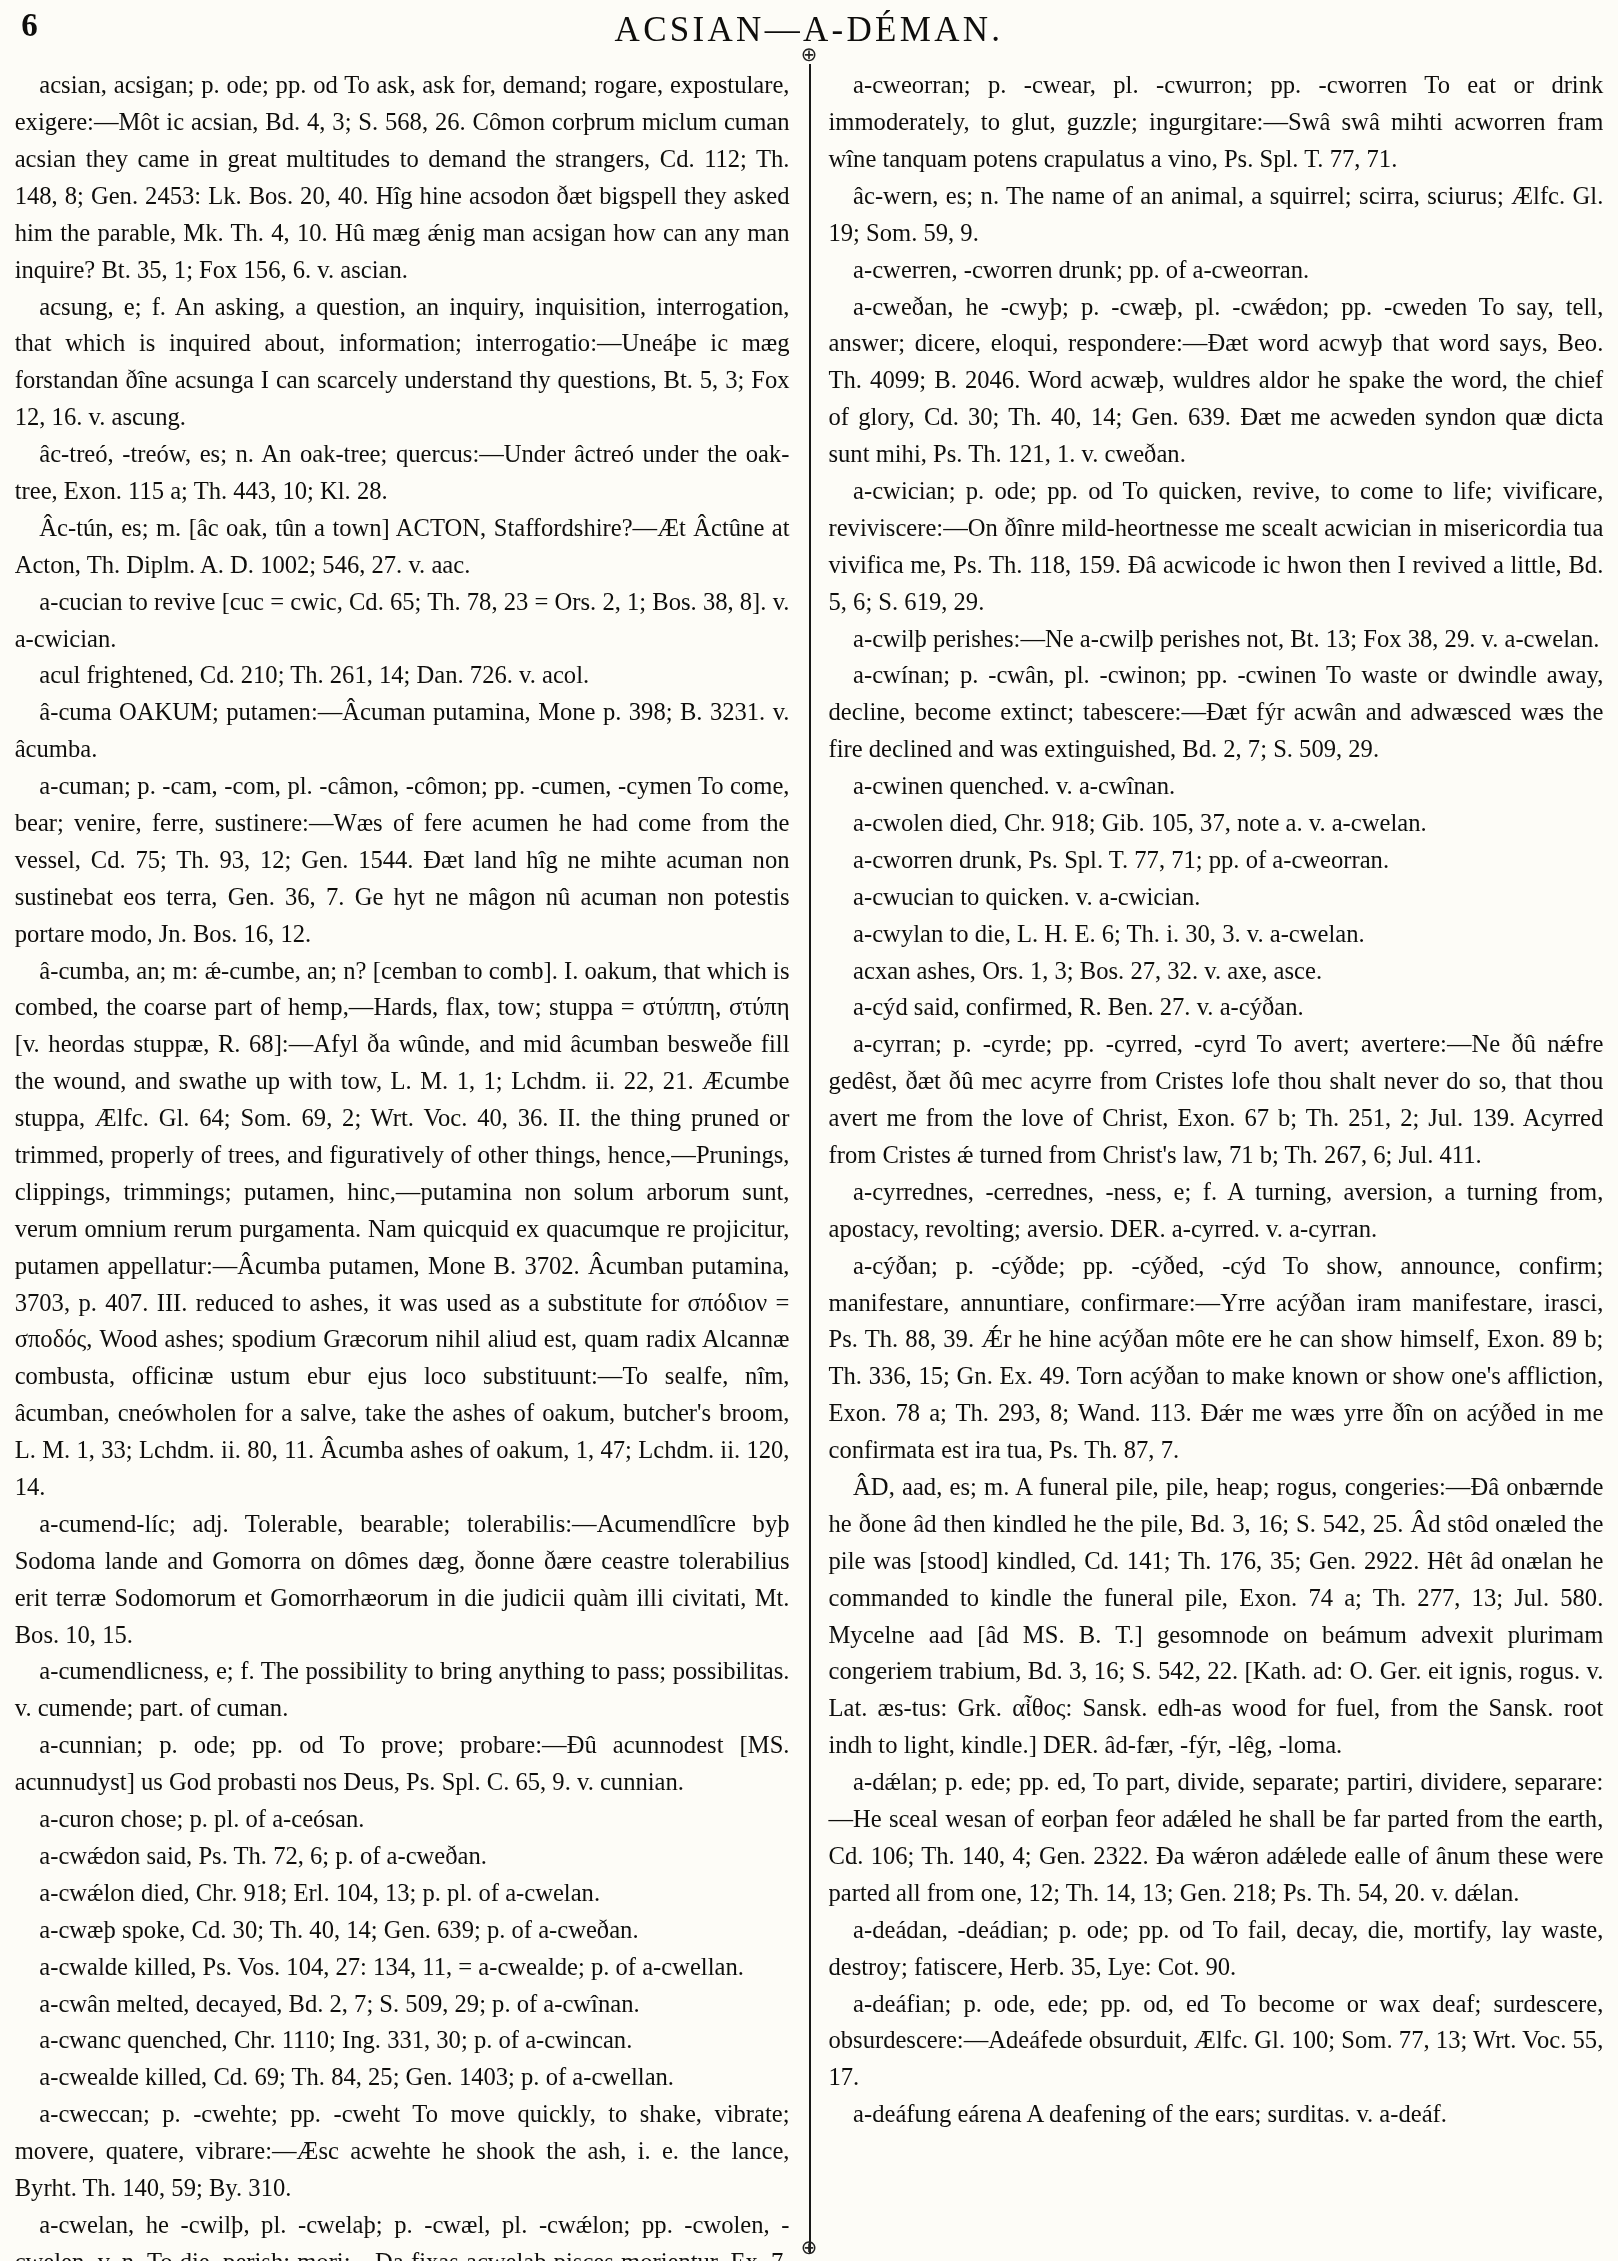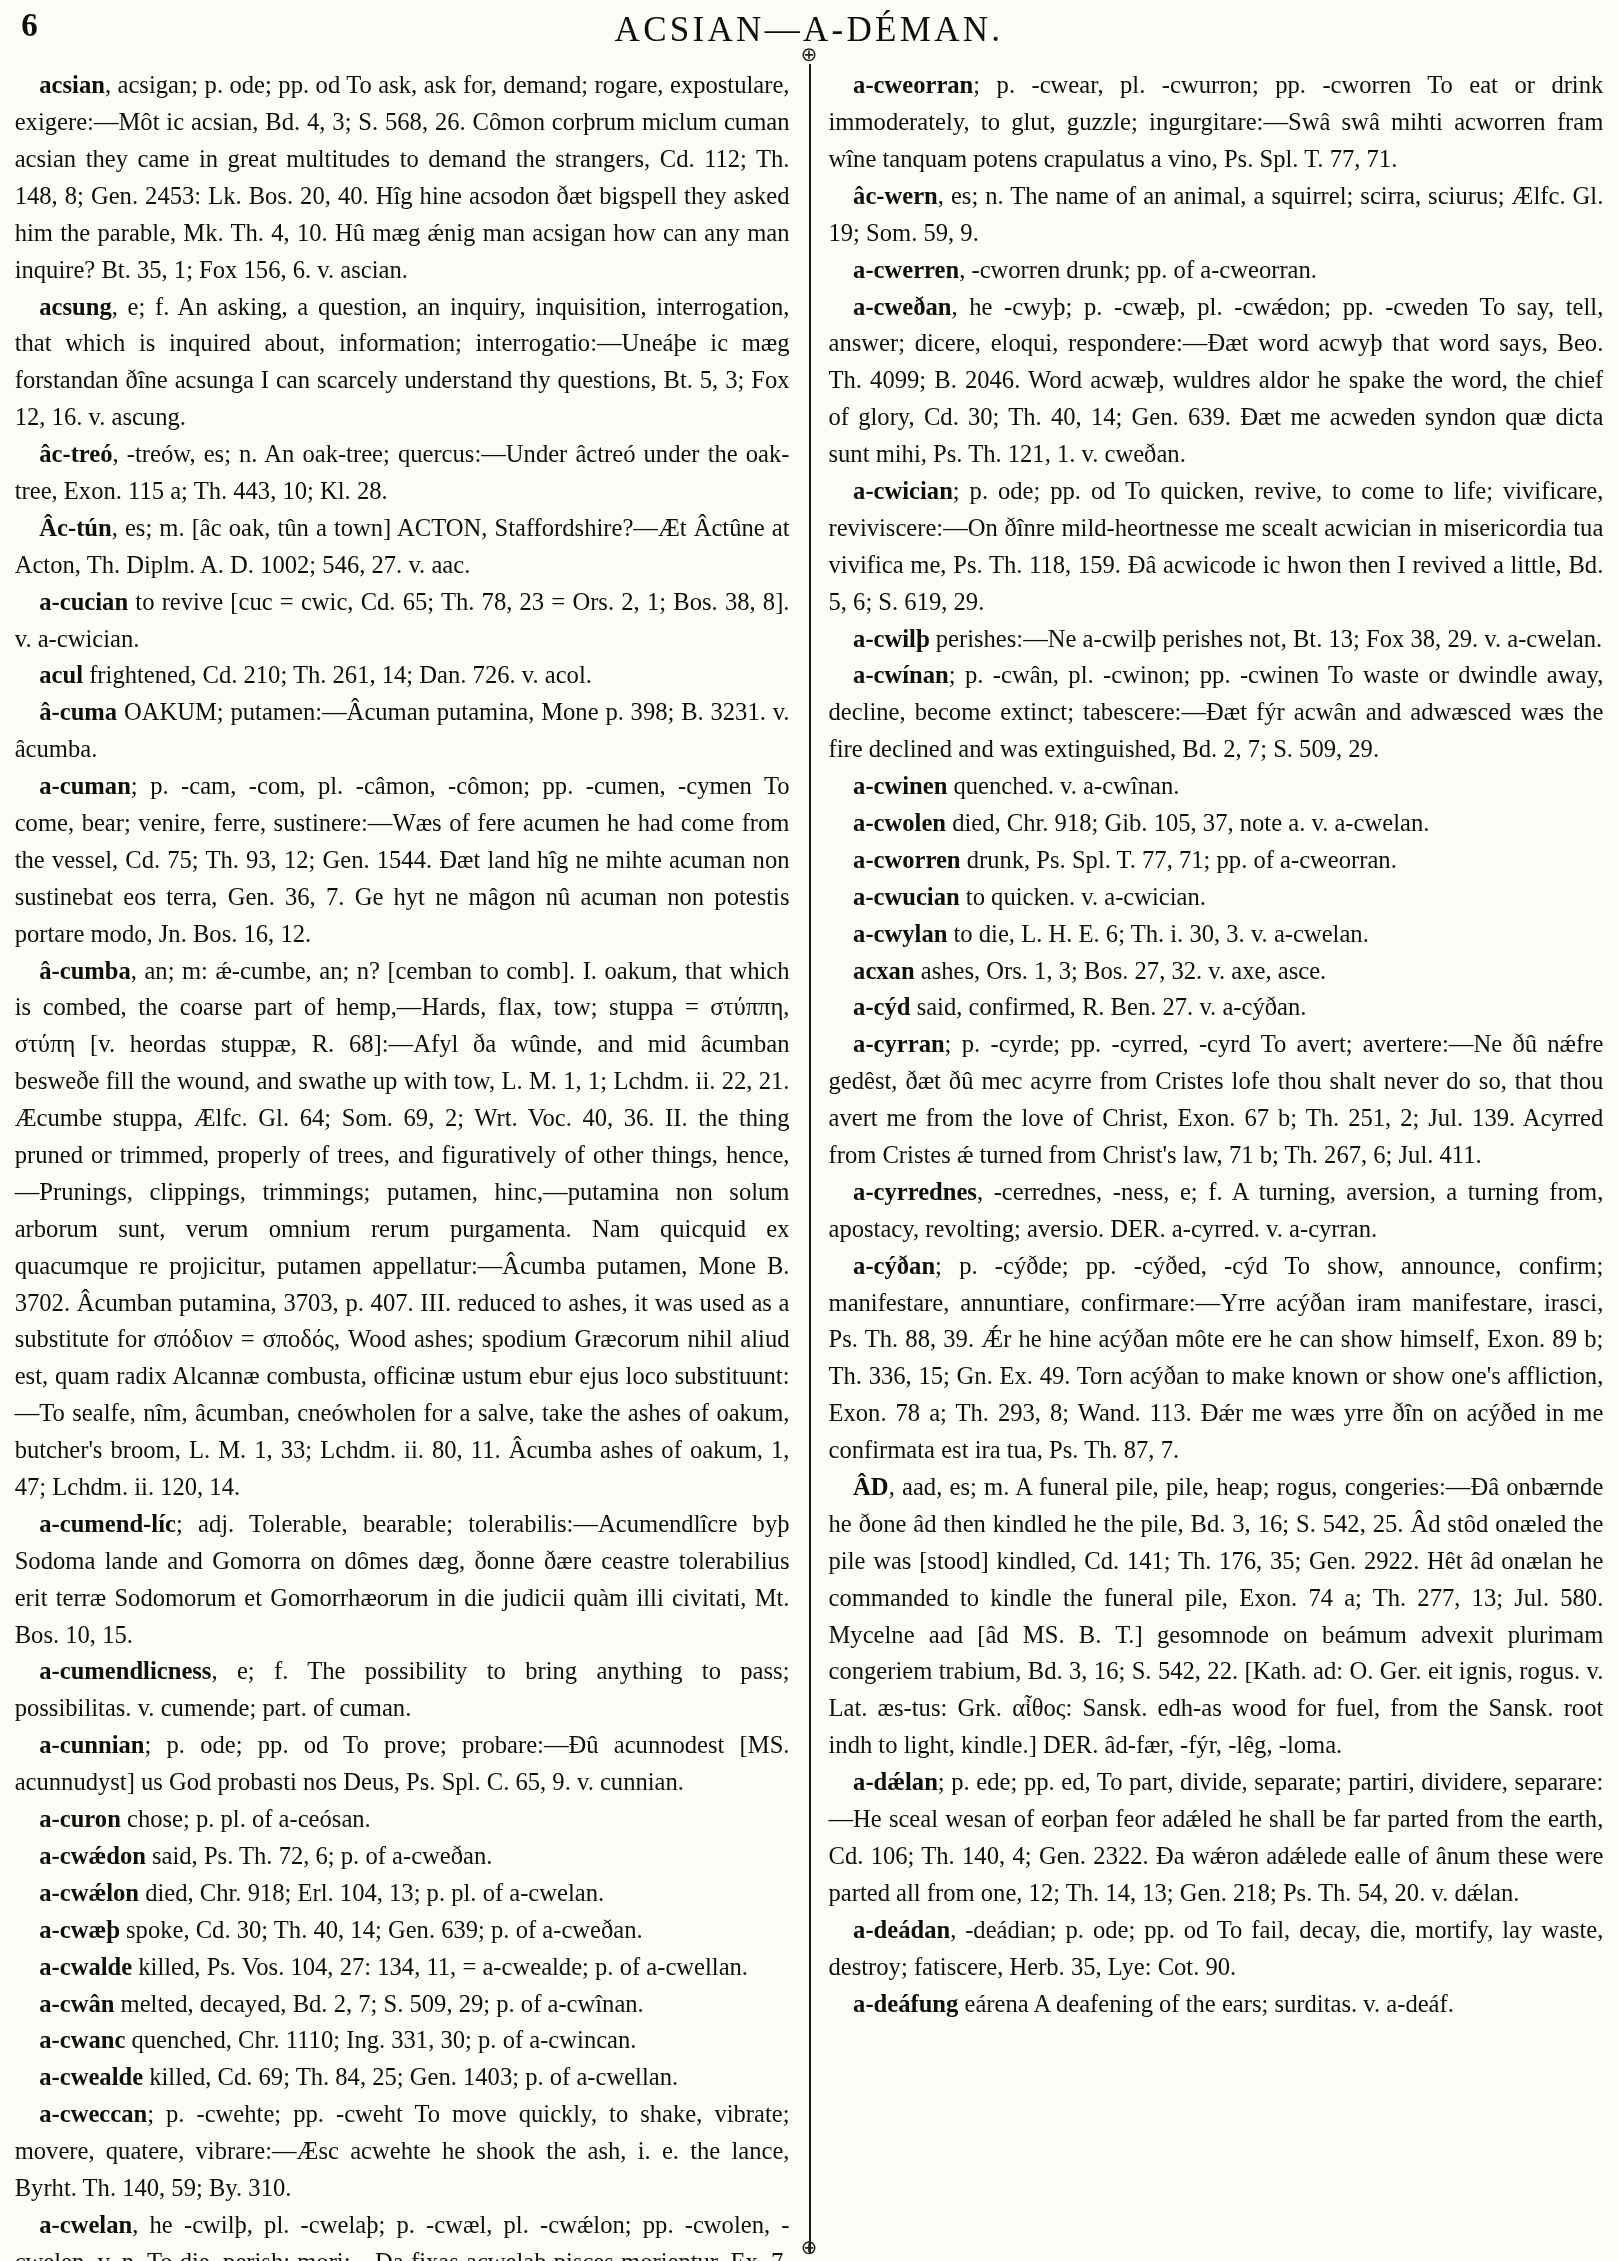--- a/index.html
+++ b/index.html
@@ -25,21 +25,21 @@
     width:1.6px; background:#191919;
   }
   .cols { display:flex; gap:39px; margin-top:6.6px; }
   .col {
     flex:1 1 0; min-width:0;
     font-size:24.6px; line-height:1.5;
     text-align:justify;
     text-justify:inter-word;
   }
   .entry { margin:0; text-indent:24.6px; }
-  .entry .hw { font-weight:bold; }
+  .entry .hw { font-weight:normal; }
 </style>
 </head>
 <body>
 
 <div class="page">
   <div class="head">
     <span class="pageno">6</span>
     <div class="runhead">ACSIAN—A-DÉMAN.</div>
   </div>
 
@@ -85,19 +85,20 @@
         <p class="entry"><b class="hw">a-cwucian</b><span> to quicken. v. a-cwician.</span></p>
         <p class="entry"><b class="hw">a-cwylan</b><span> to die, L. H. E. 6; Th. i. 30, 3. v. a-cwelan.</span></p>
         <p class="entry"><b class="hw">acxan</b><span> ashes, Ors. 1, 3; Bos. 27, 32. v. axe, asce.</span></p>
         <p class="entry"><b class="hw">a-cýd</b><span> said, confirmed, R. Ben. 27. v. a-cýðan.</span></p>
         <p class="entry"><b class="hw">a-cyrran</b><span>; p. -cyrde; pp. -cyrred, -cyrd To avert; avertere:—Ne ðû nǽfre gedêst, ðæt ðû mec acyrre from Cristes lofe thou shalt never do so, that thou avert me from the love of Christ, Exon. 67 b; Th. 251, 2; Jul. 139. Acyrred from Cristes ǽ turned from Christ's law, 71 b; Th. 267, 6; Jul. 411.</span></p>
         <p class="entry"><b class="hw">a-cyrrednes</b><span>, -cerrednes, -ness, e; f. A turning, aversion, a turning from, apostacy, revolting; aversio. DER. a-cyrred. v. a-cyrran.</span></p>
         <p class="entry"><b class="hw">a-cýðan</b><span>; p. -cýðde; pp. -cýðed, -cýd To show, announce, confirm; manifestare, annuntiare, confirmare:—Yrre acýðan iram manifestare, irasci, Ps. Th. 88, 39. Ǽr he hine acýðan môte ere he can show himself, Exon. 89 b; Th. 336, 15; Gn. Ex. 49. Torn acýðan to make known or show one's affliction, Exon. 78 a; Th. 293, 8; Wand. 113. Ðǽr me wæs yrre ðîn on acýðed in me confirmata est ira tua, Ps. Th. 87, 7.</span></p>
         <p class="entry"><b class="hw">ÂD</b><span>, aad, es; m. A funeral pile, pile, heap; rogus, congeries:—Ðâ onbærnde he ðone âd then kindled he the pile, Bd. 3, 16; S. 542, 25. Âd stôd onæled the pile was [stood] kindled, Cd. 141; Th. 176, 35; Gen. 2922. Hêt âd onælan he commanded to kindle the funeral pile, Exon. 74 a; Th. 277, 13; Jul. 580. Mycelne aad [âd MS. B. T.] gesomnode on beámum advexit plurimam congeriem trabium, Bd. 3, 16; S. 542, 22. [Kath. ad: O. Ger. eit ignis, rogus. v. Lat. æs-tus: Grk. αἶθος: Sansk. edh-as wood for fuel, from the Sansk. root indh to light, kindle.] DER. âd-fær, -fýr, -lêg, -loma.</span></p>
         <p class="entry"><b class="hw">a-dǽlan</b><span>; p. ede; pp. ed, To part, divide, separate; partiri, dividere, separare:—He sceal wesan of eorþan feor adǽled he shall be far parted from the earth, Cd. 106; Th. 140, 4; Gen. 2322. Ða wǽron adǽlede ealle of ânum these were parted all from one, 12; Th. 14, 13; Gen. 218; Ps. Th. 54, 20. v. dǽlan.</span></p>
         <p class="entry"><b class="hw">a-deádan</b><span>, -deádian; p. ode; pp. od To fail, decay, die, mortify, lay waste, destroy; fatiscere, Herb. 35, Lye: Cot. 90.</span></p>
+        <p class="entry"><b class="hw">a-deáfian</b><span>; p. ode, ede; pp. od, ed To become or wax deaf; surdescere, obsurdescere:—Adeáfede obsurduit, Ælfc. Gl. 100; Som. 77, 13; Wrt. Voc. 55, 17.</span></p>
         <p class="entry"><b class="hw">a-deáfung</b><span> eárena A deafening of the ears; surditas. v. a-deáf.</span></p>
       </div>
   </div>
 
   <span class="orn orn-bottom">⊕</span>
 </div>
 
 
 </body></html>

